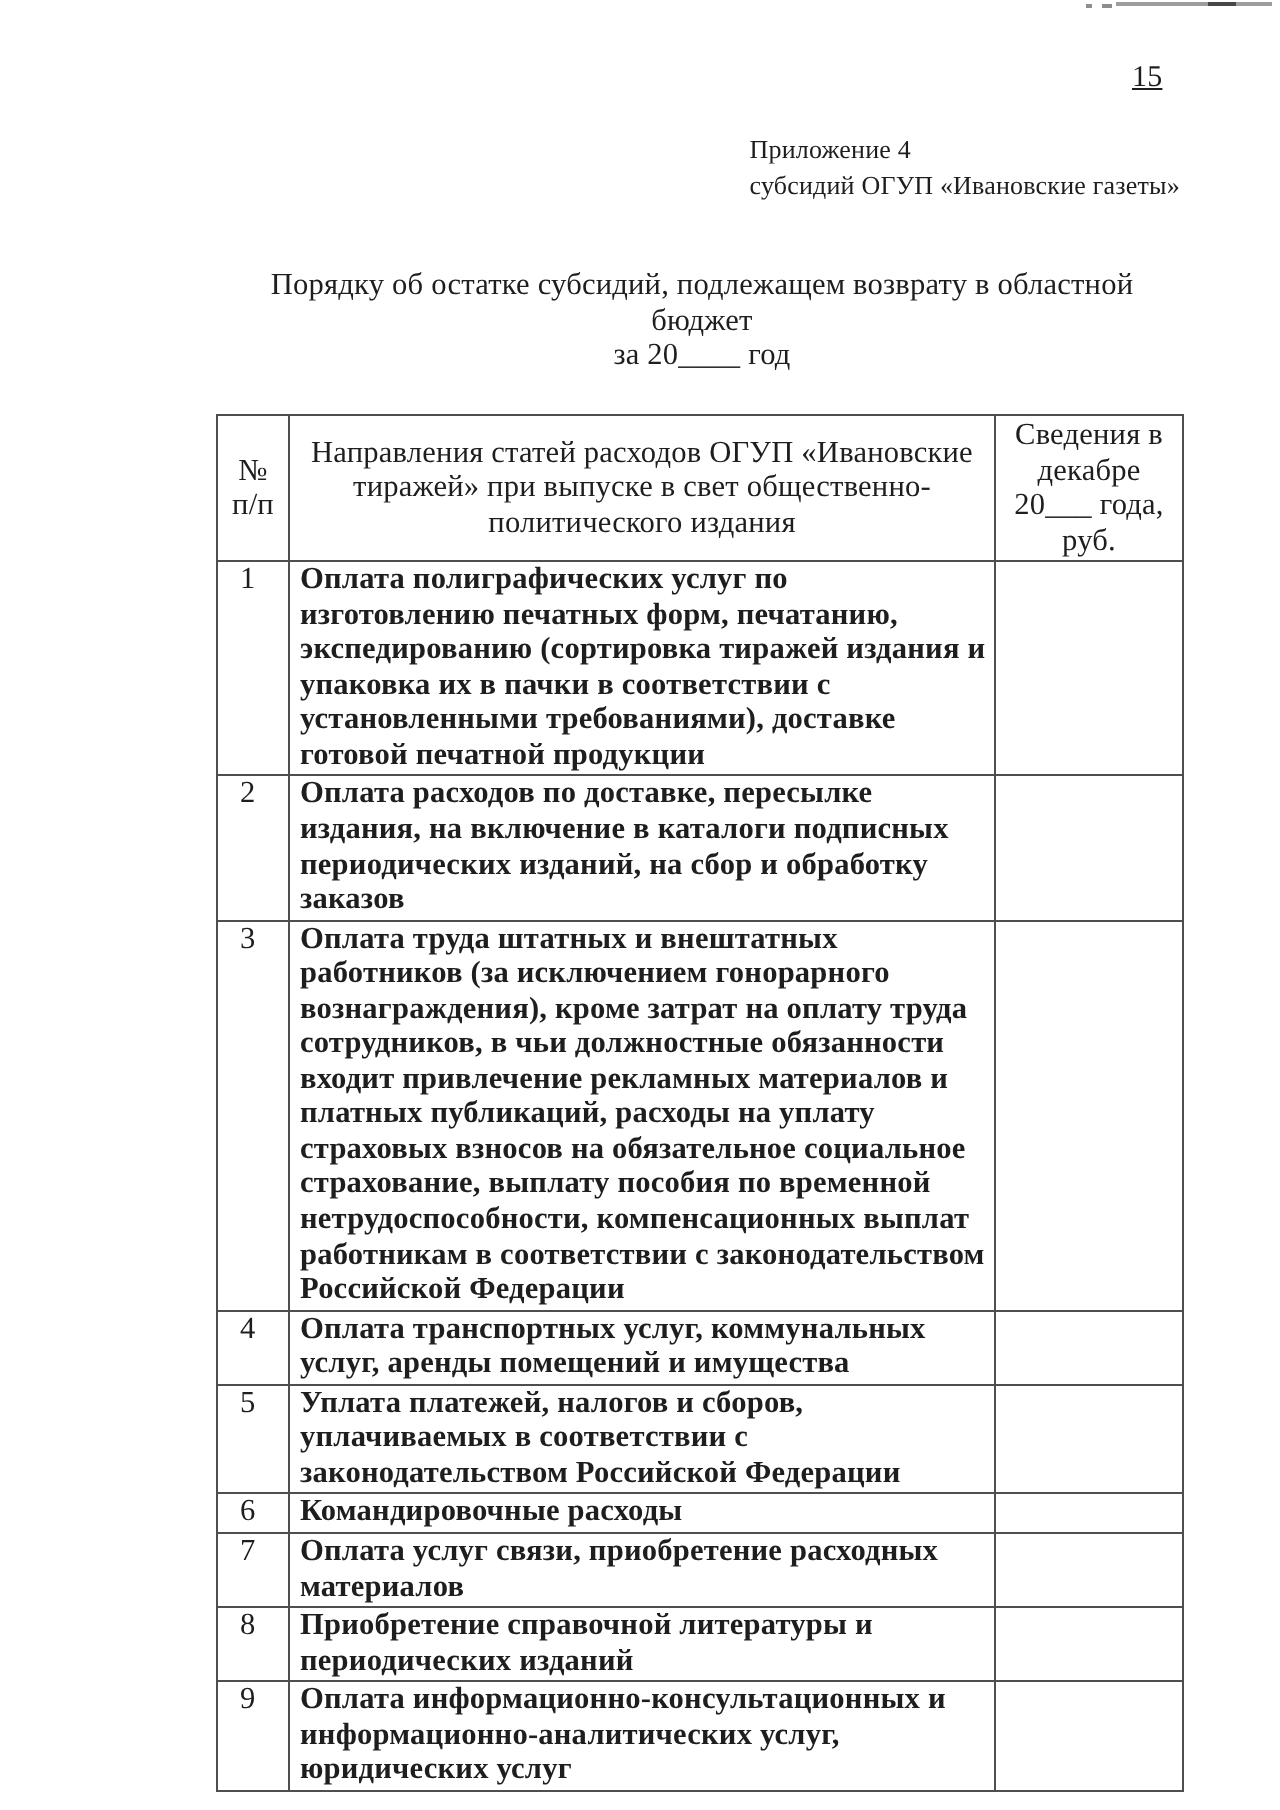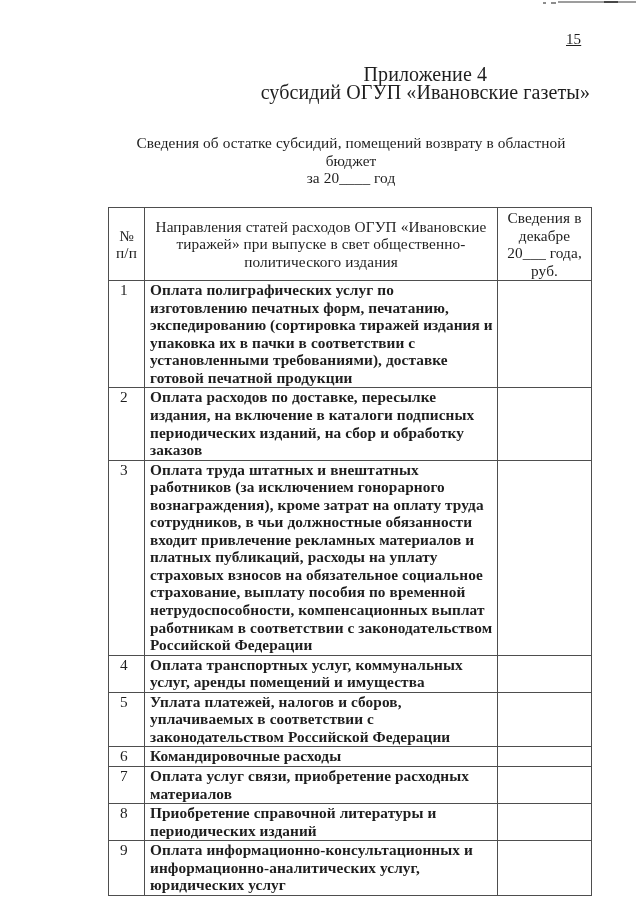--- a/index.html
+++ b/index.html
@@ -21,22 +21,22 @@
     position: absolute;
     top: 31px;
     left: 566px;
     font-size: 15px;
     text-decoration: underline;
   }
   #appendix-block {
     position: absolute;
     top: 66px;
     right: 50px;
-    text-align: center;
-    font-size: 20px;
+    text-align: left;
+    font-size: 13px;
     line-height: 17.5px;
   }
   #title-block {
     position: absolute;
     top: 134px;
     left: 110px;
     width: 482px;
     text-align: center;
     font-size: 15.3px;
     line-height: 17.6px;
@@ -98,21 +98,21 @@
 <div class="artifact" style="left:604px; top:1px; width:14px; height:2px; background:#474747;"></div>
 
 <div id="page-number">15</div>
 
 <div id="appendix-block">
   <div>Приложение 4</div>
   <div>субсидий ОГУП «Ивановские газеты»</div>
 </div>
 
 <div id="title-block">
-  <div>Сведения об остатке субсидий, помещений возврату в областной</div>
+  <div>Порядку об остатке субсидий, подлежащем возврату в областной</div>
   <div>бюджет</div>
   <div>за 20____ год</div>
 </div>
 
 <table id="subsidy-table">
   <colgroup>
     <col class="c-num">
       <col class="c-dir">
       <col class="c-val">
   </colgroup>

